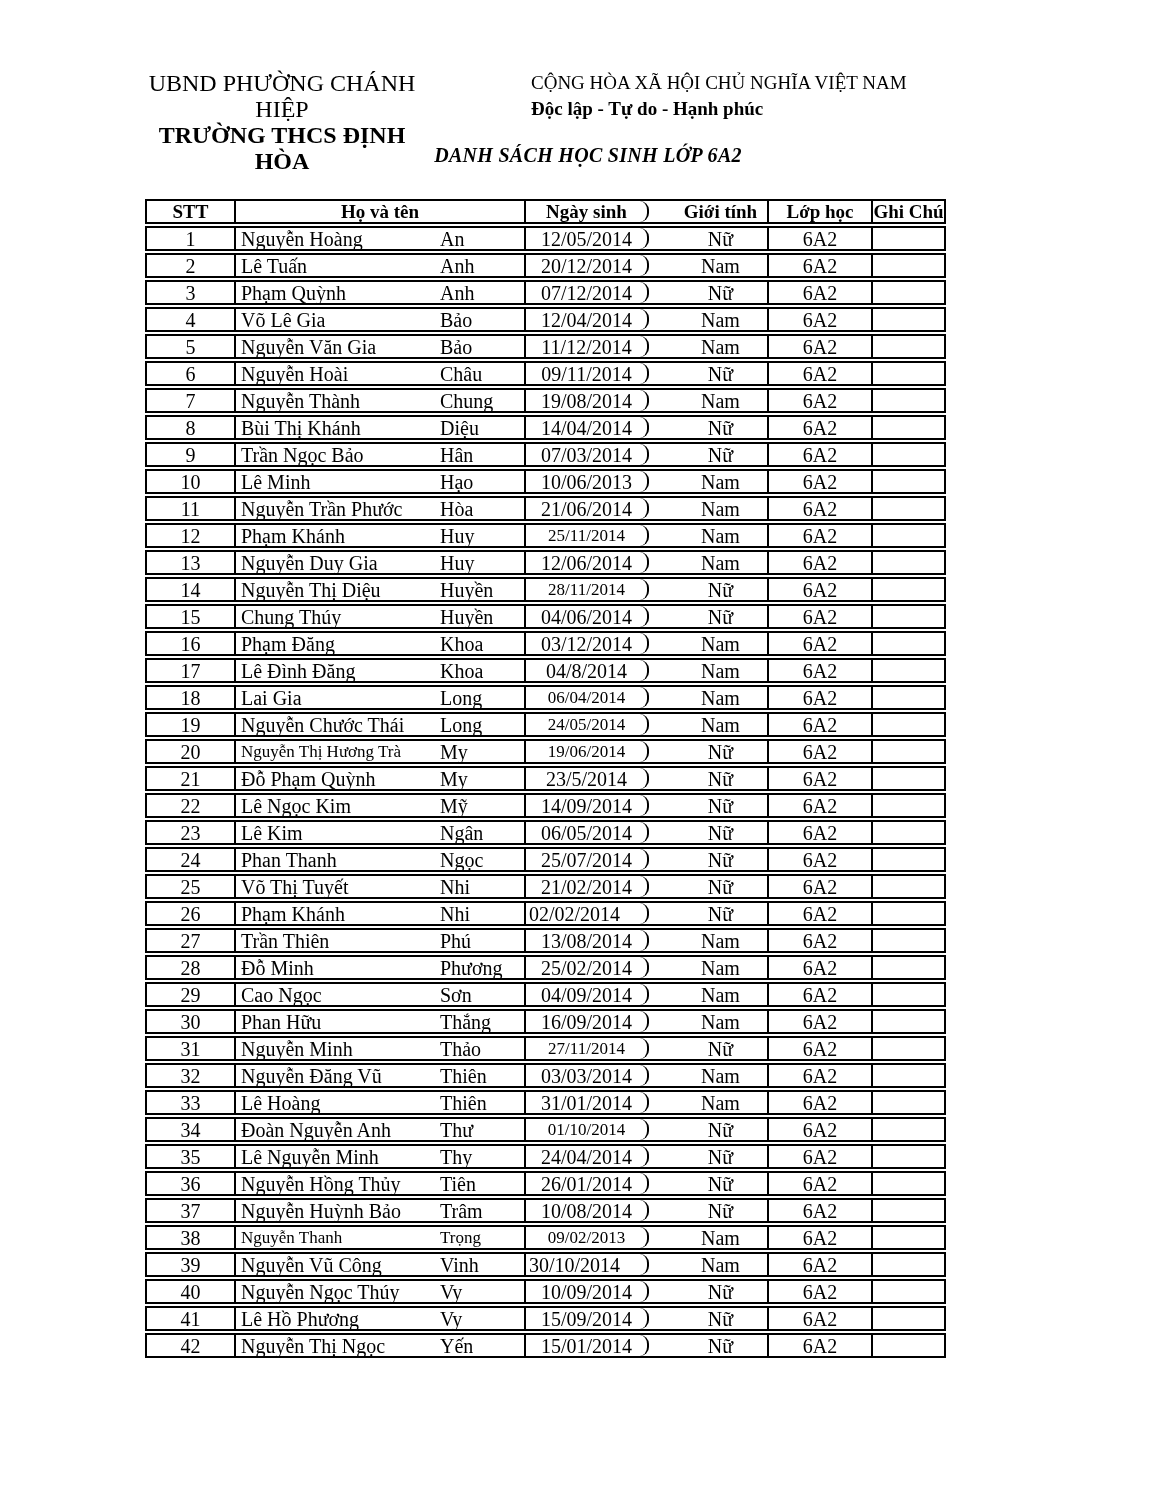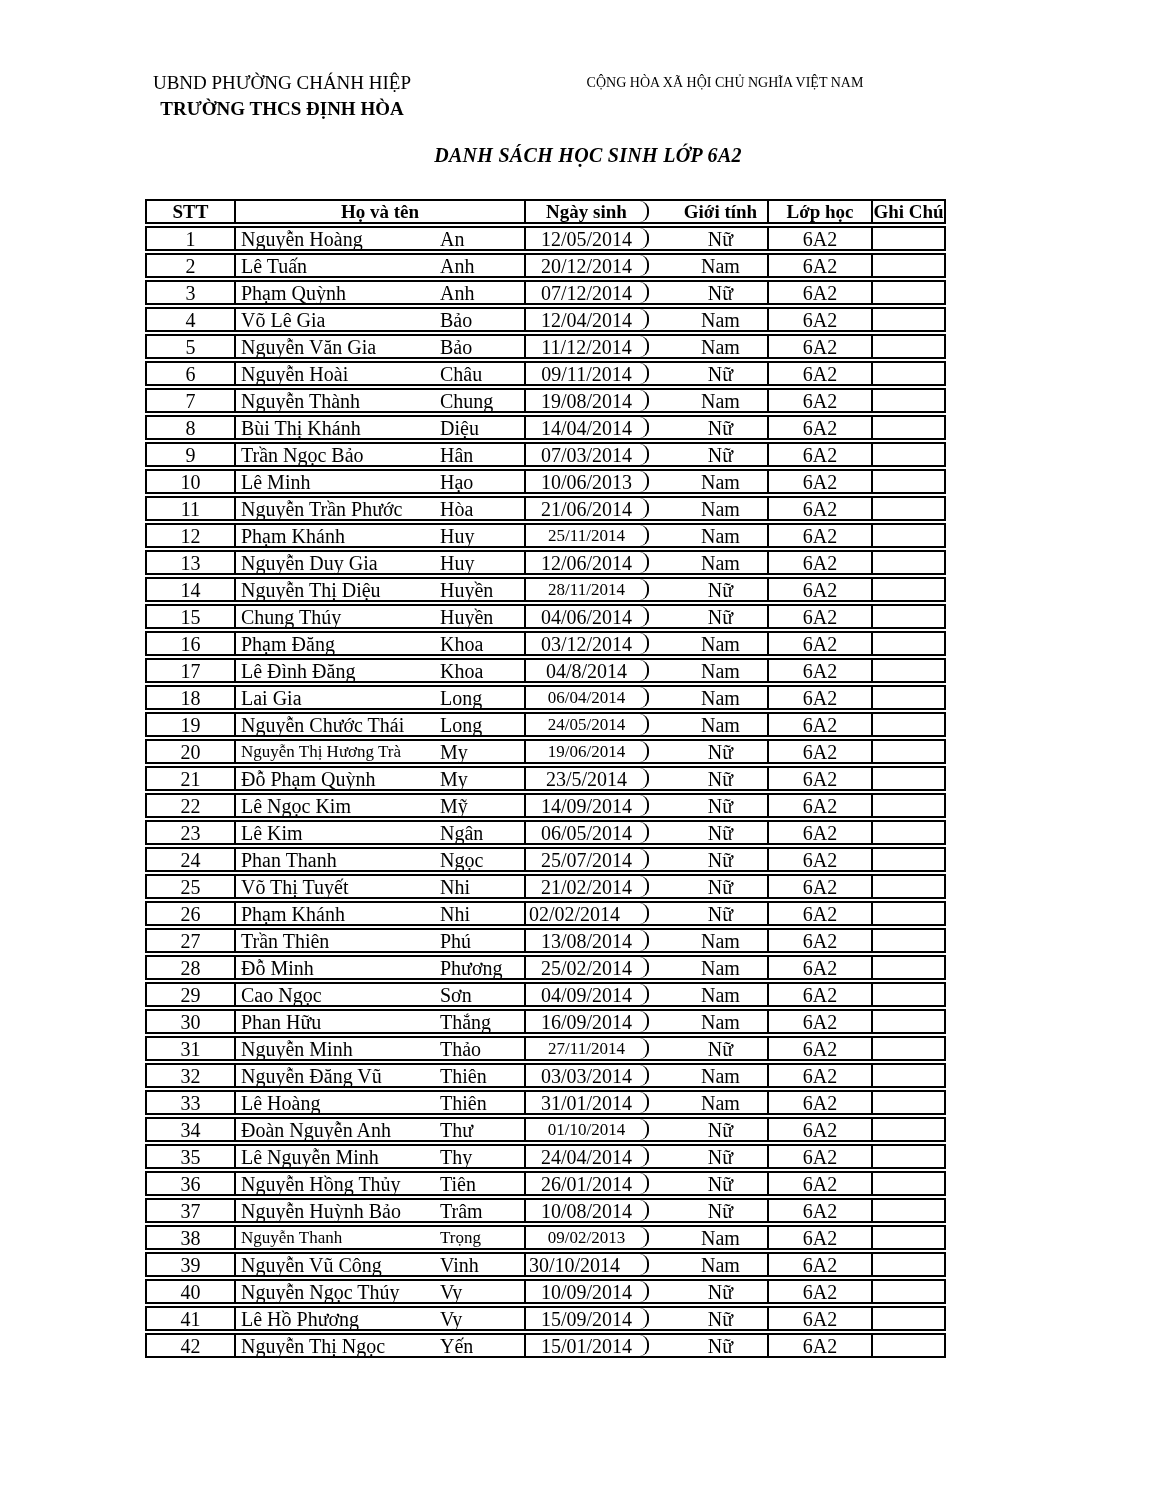--- a/index.html
+++ b/index.html
@@ -4,26 +4,26 @@
 <style>
   html,body { margin:0; padding:0; }
   body {
     width:1160px; height:1500px;
     background:#ffffff; color:#000000;
     font-family:"Liberation Serif","DejaVu Serif",serif;
     position:relative; overflow:hidden;
   }
   .org-block {
     position:absolute; left:148px; top:70px; width:268px;
-    text-align:center; font-size:19px; line-height:26px;
+    text-align:center; font-size:24px; line-height:26px;
   }
   .org-line2 { font-weight:bold; }
   .national-block {
     position:absolute; left:531px; top:70px; width:388px;
-    text-align:center; font-size:14px; line-height:26px;
+    font-size:19px; line-height:26px;
   }
   .national-line2 { font-weight:bold; }
   .doc-title {
     position:absolute; left:8px; top:144px; width:1160px;
     text-align:center; font-size:20px; font-weight:bold; letter-spacing:.3px;font-style:italic;
   }
   .tbl { position:absolute; left:145px; top:199px; width:801px; }
   .trow {
     display:flex; box-sizing:border-box; width:801px; height:25px;
     border:2px solid #000; margin-bottom:2px;
@@ -51,20 +51,21 @@
 </head>
 <body>
 
 <div class="org-block">
   <div>UBND PHƯỜNG CHÁNH HIỆP</div>
   <div class="org-line2">TRƯỜNG THCS ĐỊNH HÒA</div>
 </div>
 
 <div class="national-block">
   <div>CỘNG HÒA XÃ HỘI CHỦ NGHĨA VIỆT NAM</div>
+  <div class="national-line2">Độc lập - Tự do - Hạnh phúc</div>
 </div>
 
 <div class="doc-title">DANH SÁCH HỌC SINH LỚP 6A2</div>
 
 <div class="tbl">
   <div class="trow head">
     <div class="c c-stt">STT</div>
     <div class="c c-name">Họ và tên</div>
     <div class="c c-dob">Ngày sinh</div>
     <div class="c c-sex">Giới tính</div>

